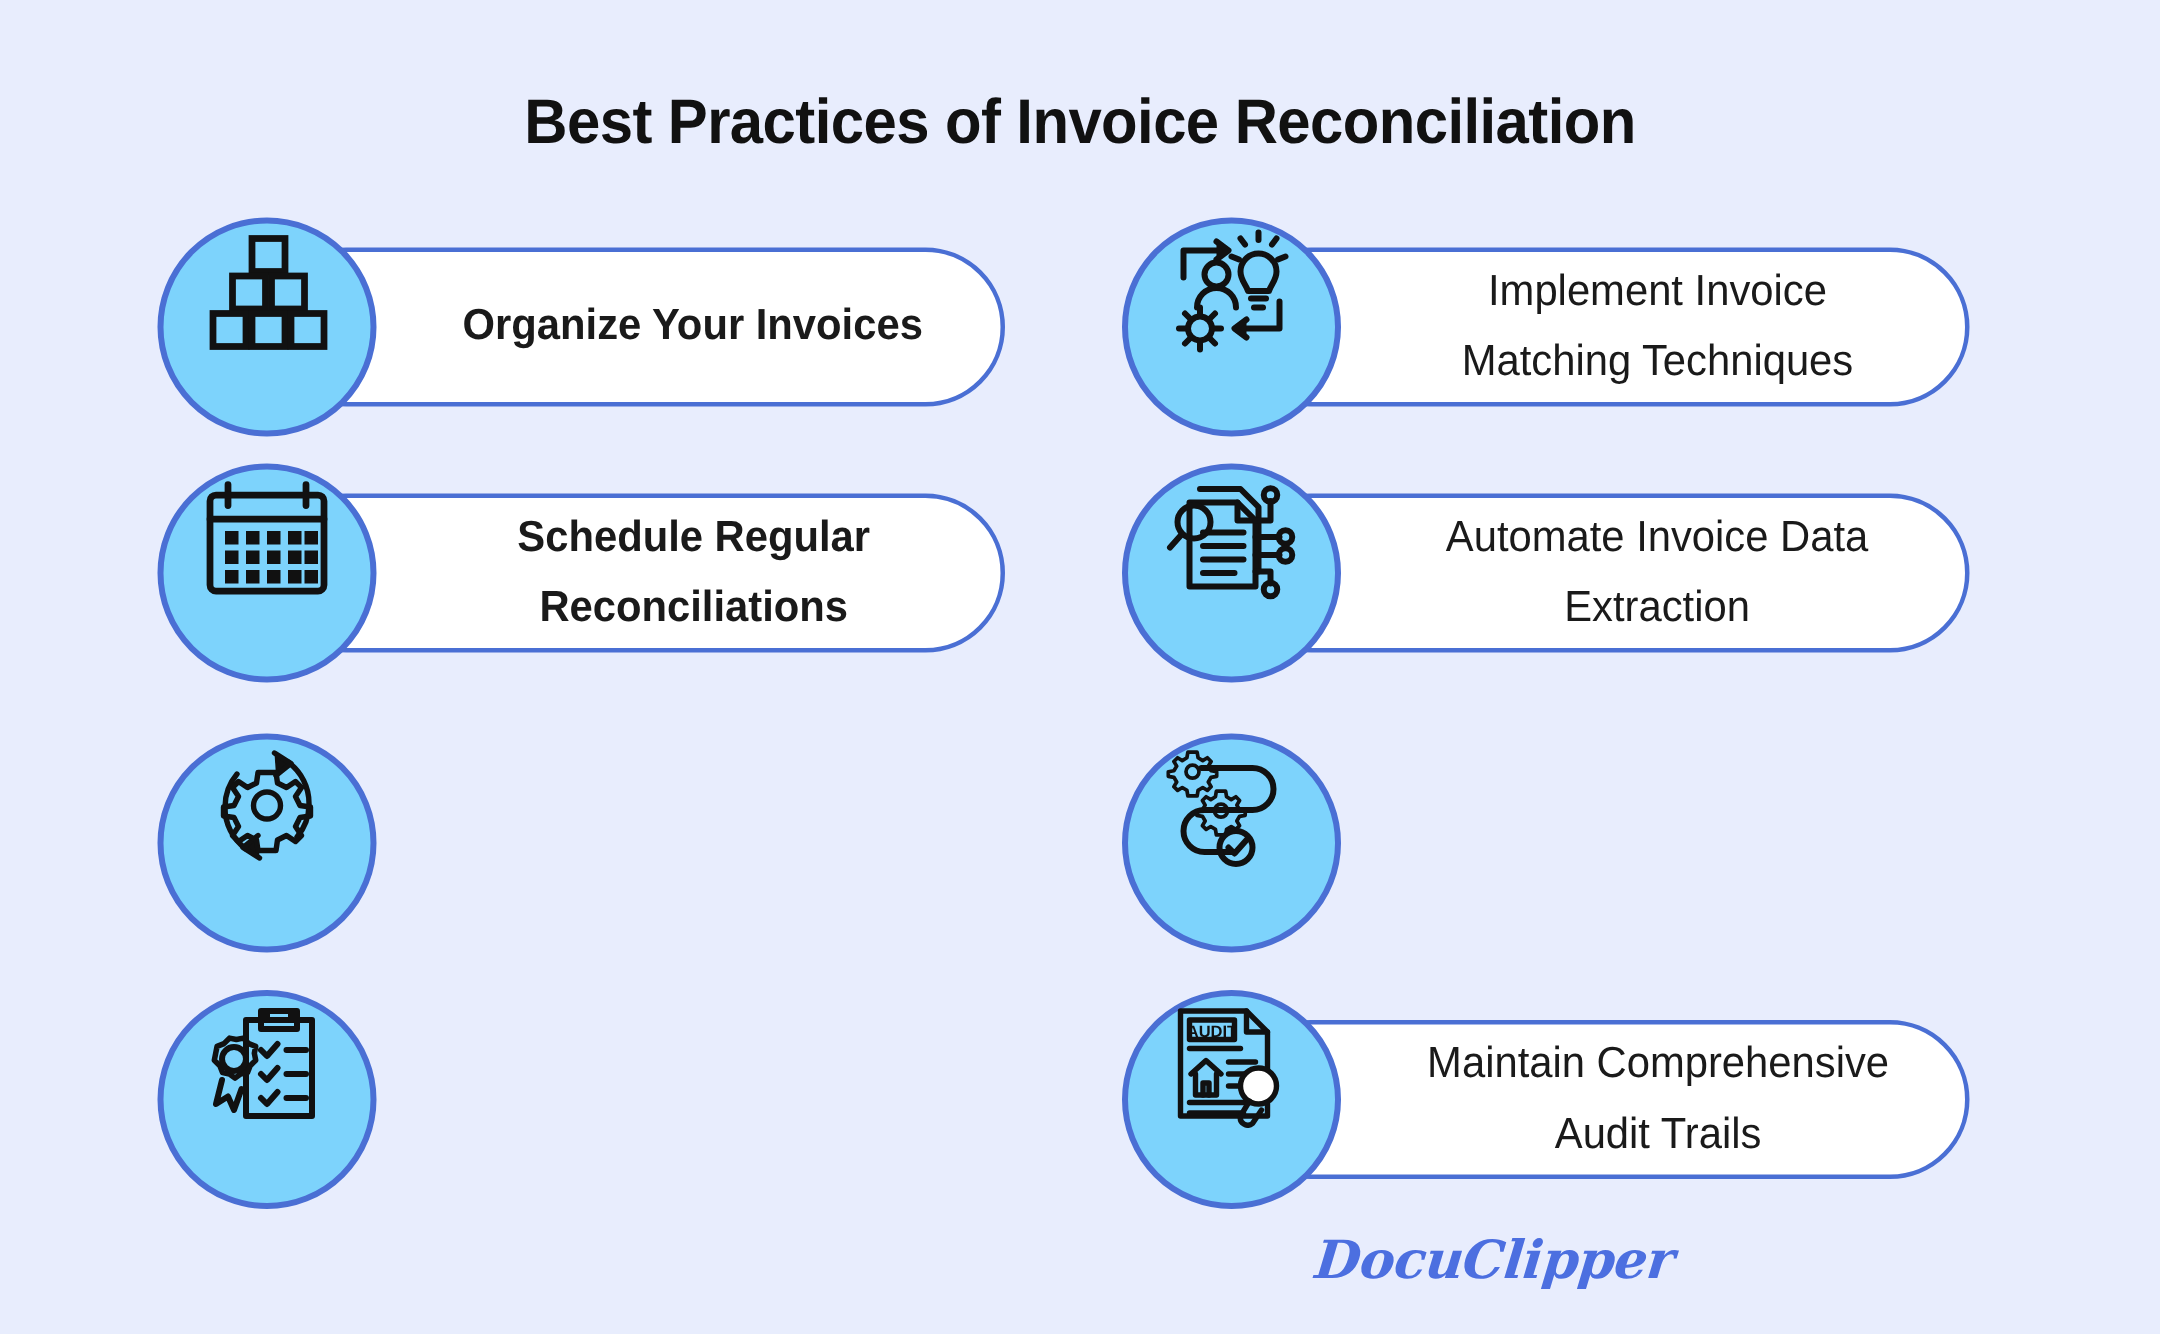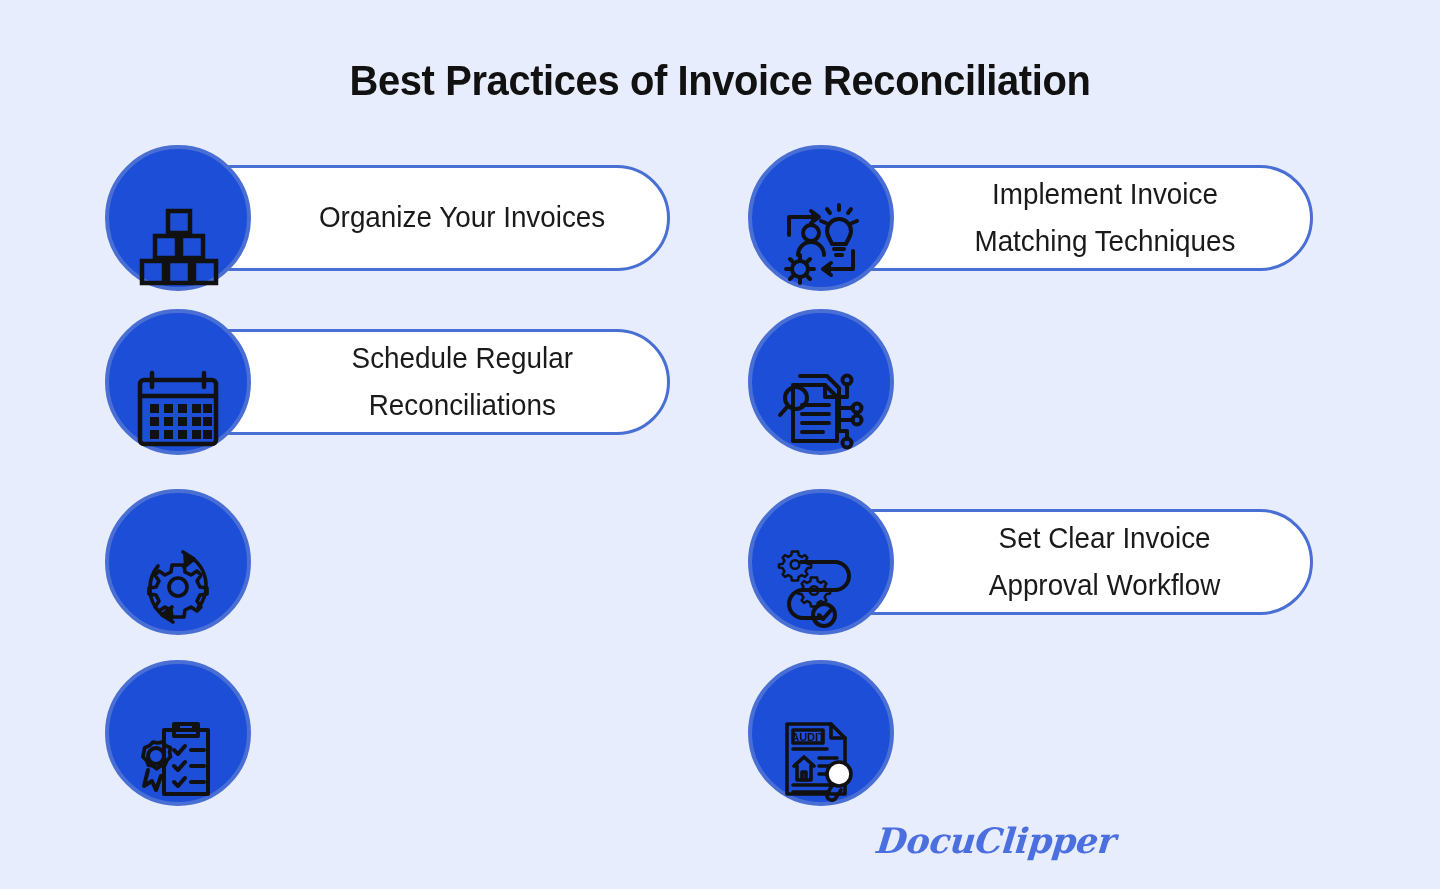--- a/index.html
+++ b/index.html
@@ -46,21 +46,21 @@
     top: 145px;
     left: 0;
     width: 1440px;
   }
 
   .item {
     position: absolute;
     height: 146px;
   }
 
-  .item.col-left  { left: 105px;  width: 565px; }
+  .item.col-left  { left: 105px;  width: 565px; font-weight: bold; }
   .item.col-right { left: 748px;  width: 565px; }
 
   .item.row-0 { top: 0px; }
   .item.row-1 { top: 164px; }
   .item.row-2 { top: 344px; }
   .item.row-3 { top: 515px; }
 
   
   .pill {
     position: absolute;
@@ -91,24 +91,24 @@
   .pill.single .pill-label { line-height: 1.1; }
 
   
   .badge {
     position: absolute;
     left: 0;
     top: 0;
     width: 146px;
     height: 146px;
     border-radius: 50%;
-    background: #1d4ed8;
+    background: #7dd3fc;
     border: 4px solid #4a6fd4;
     display: flex;
-    align-items: flex-end;
+    align-items: flex-start;
     justify-content: center;
     z-index: 3;
   }
 
   .badge svg { display: block; }
 
   
   .logo {
     position: absolute;
     right: 60px;
@@ -208,20 +208,24 @@
               <rect x="44" y="67" width="9" height="9"></rect>
               <rect x="58" y="67" width="9" height="9"></rect>
               <rect x="69" y="67" width="9" height="9"></rect>
             </g>
           </svg>
         </span>
       </div>
     </div>
 
     <div class="item col-right row-1">
+      <div class="pill">
+        <span class="pill-label">Automate Invoice Data
+Extraction</span>
+      </div>
       <div class="badge">
         <span>
           <svg width="88" height="88" viewBox="0 0 88 88" fill="none" stroke="#111" stroke-width="4" stroke-linecap="round" stroke-linejoin="round">
 
             <path d="M23 13 H50 L62 25 V68"></path>
 
             <path d="M16 22 H48 L60 34 V78 H16 Z"></path>
             <path d="M48 22 V34 H60"></path>
 
             <path d="M25 42 H52 M25 51 H52 M25 60 H52 M25 69 H46"></path>
@@ -253,24 +257,20 @@
             <path d="M39 79 L28 72 L38 64" fill="#111"></path>
 
             <path d="M44 22 l6 0 l1 7 l6 3 l6 -4 l4 4 l-4 6 l3 6 l7 1 l0 6 l-7 1 l-3 6 l4 6 l-4 4 l-6 -4 l-6 3 l-1 7 l-6 0 l-6 0 l-1 -7 l-6 -3 l-6 4 l-4 -4 l4 -6 l-3 -6 l-7 -1 l0 -6 l7 -1 l3 -6 l-4 -6 l4 -4 l6 4 l6 -3 l1 -7 z"></path>
             <circle cx="44" cy="44" r="9"></circle>
           </svg>
         </span>
       </div>
     </div>
 
     <div class="item col-right row-2">
-      <div class="pill">
-        <span class="pill-label">Set Clear Invoice
-Approval Workflow</span>
-      </div>
       <div class="badge">
         <span>
           <svg width="88" height="88" viewBox="0 0 88 88" fill="none" stroke="#111" stroke-width="4" stroke-linecap="round" stroke-linejoin="round">
 
             <path d="M24 19 H58 a14 14 0 0 1 0 28 H36"></path>
 
             <path d="M36 47 H26 a14 14 0 0 0 0 28 H46"></path>
 
             <g transform="translate(18,19) scale(0.62)">
               <path d="M0 -17 l5 0 l1 6 l5 3 l5 -3 l4 4 l-3 5 l3 5 l6 1 l0 5 l-6 1 l-3 5 l3 5 l-4 4 l-5 -3 l-5 3 l-1 6 l-5 0 l-5 0 l-1 -6 l-5 -3 l-5 3 l-4 -4 l3 -5 l-3 -5 l-6 -1 l0 -5 l6 -1 l3 -5 l-3 -5 l4 -4 l5 3 l5 -3 l1 -6 z"></path>
@@ -309,20 +309,24 @@
             <path d="M16 30 l5 -2 l4 -4 l5 1 l5 -1 l4 4 l5 2 l-1 5 l1 5 l-4 4 l-2 5 l-5 1 l-4 3 l-4 -3 l-5 -1 l-2 -5 l-4 -4 l1 -5 z" transform="translate(-4,6) scale(0.92)"></path>
             <circle cx="22" cy="42" r="8"></circle>
 
             <path d="M14 56 L10 72 L18 67 L22 76 L27 62"></path>
           </svg>
         </span>
       </div>
     </div>
 
     <div class="item col-right row-3">
+      <div class="pill">
+        <span class="pill-label">Maintain Comprehensive
+Audit Trails</span>
+      </div>
       <div class="badge">
         <span>
           <svg width="88" height="88" viewBox="0 0 88 88" fill="none" stroke="#111" stroke-width="3.6" stroke-linecap="round" stroke-linejoin="round">
 
             <path d="M10 10 H54 L68 24 V80 H10 Z"></path>
             <path d="M54 10 V24 H68"></path>
 
             <rect x="16" y="16" width="30" height="13"></rect>
             <text x="31" y="27" font-family="'Liberation Sans', sans-serif" font-size="11" font-weight="700" fill="#111" stroke="none" text-anchor="middle">AUDIT</text>
 

